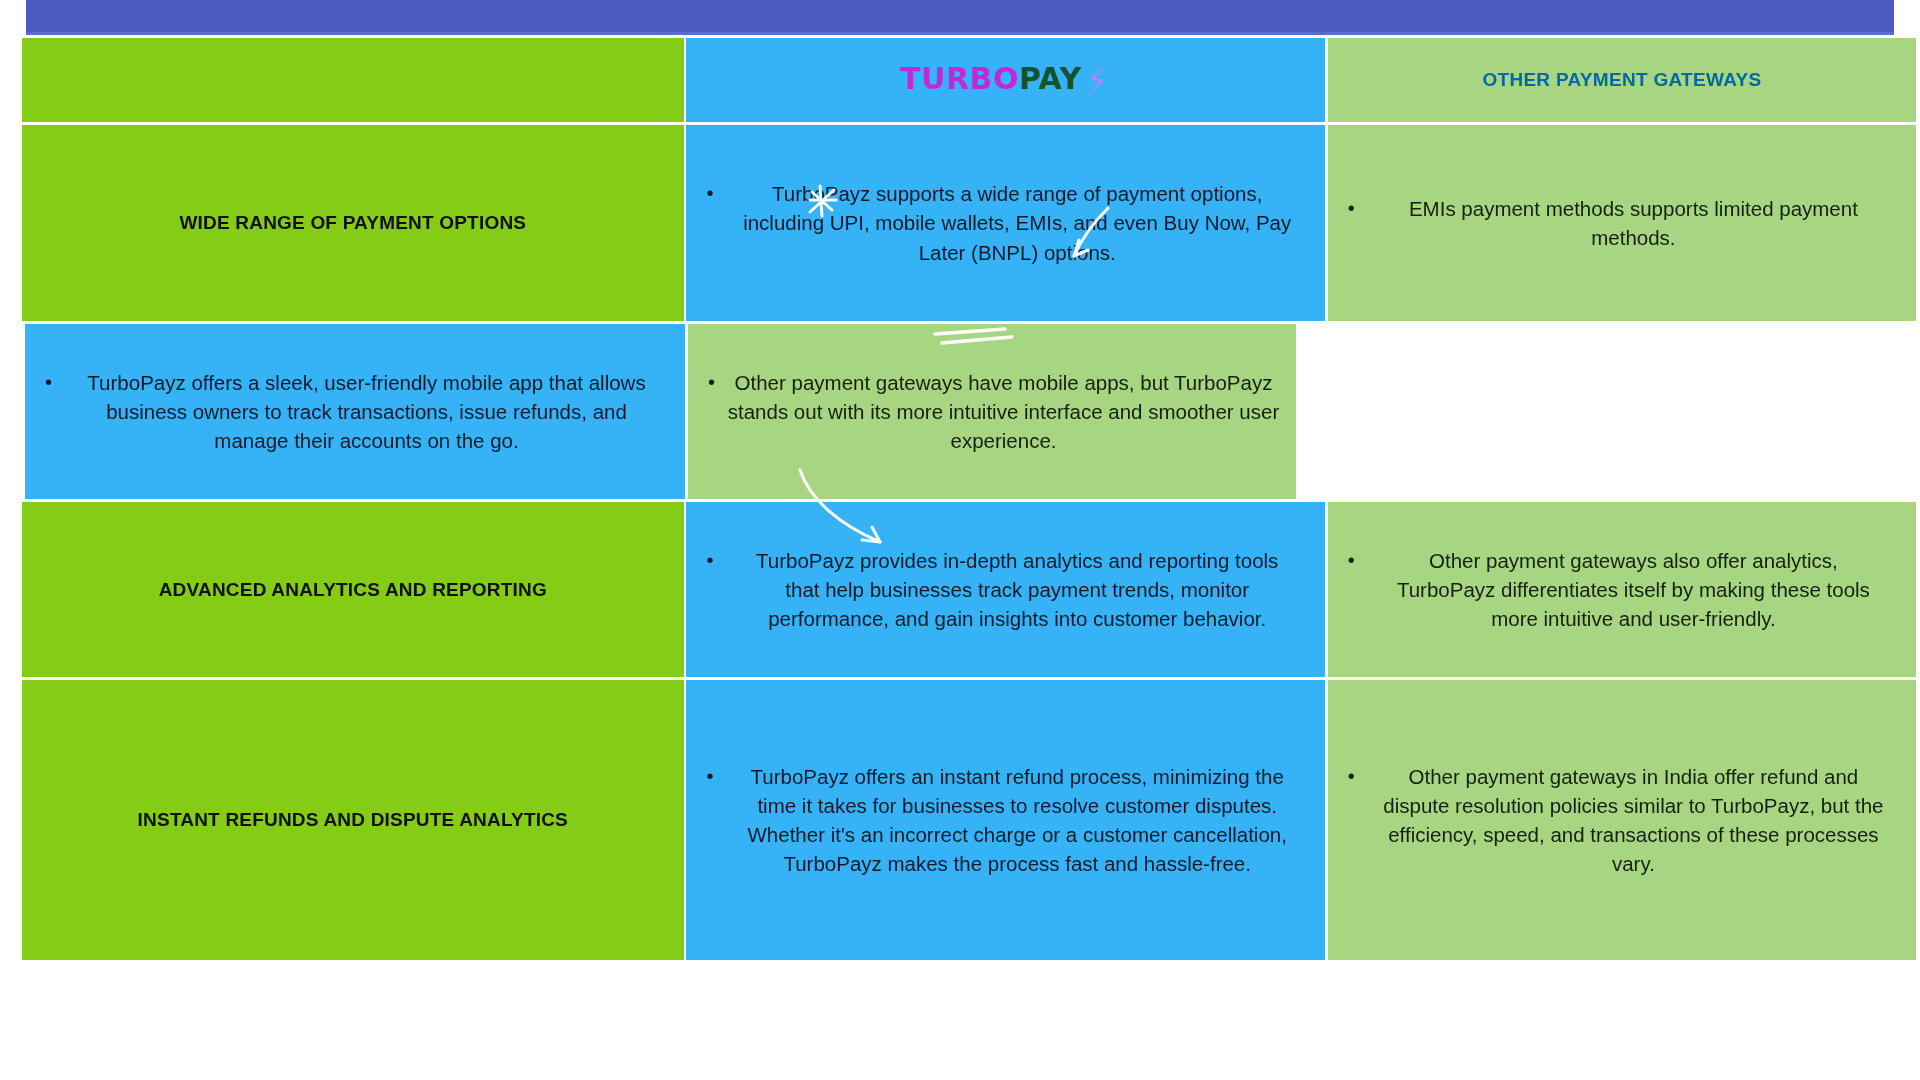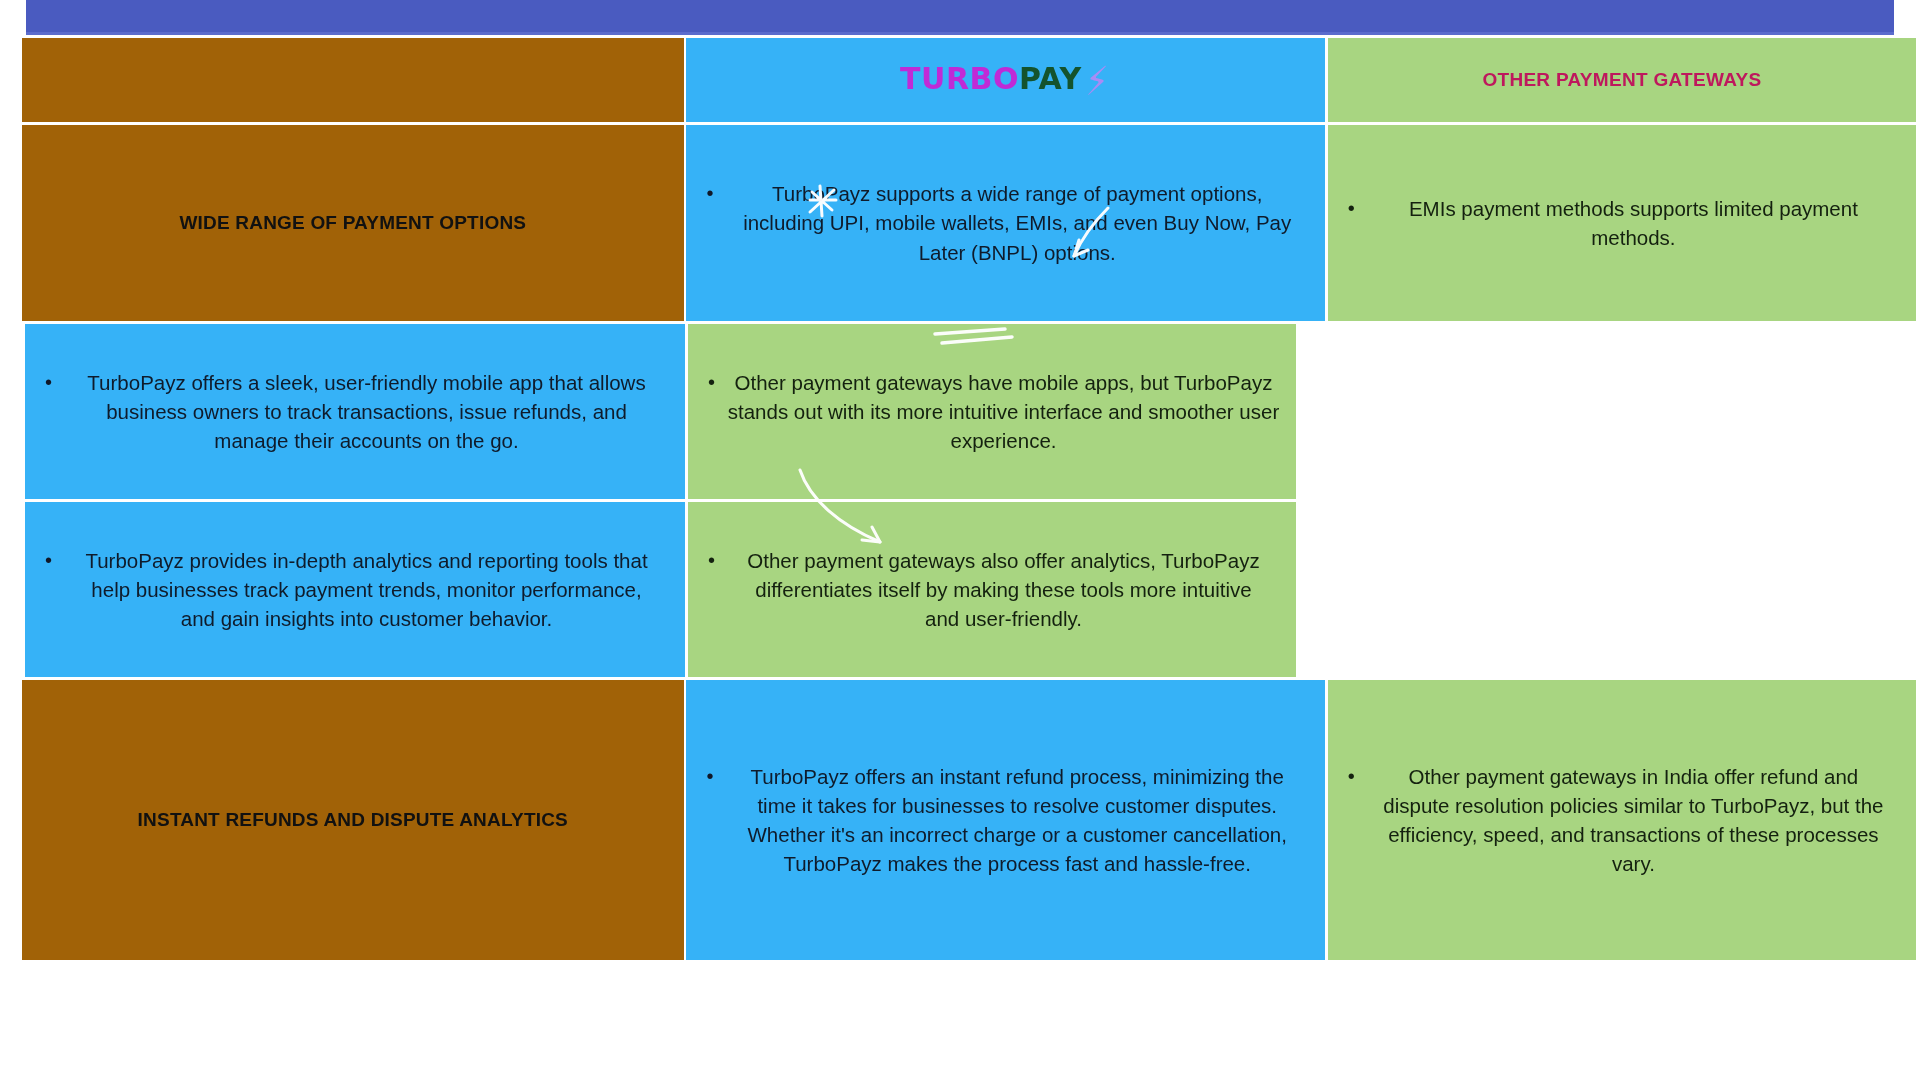--- a/index.html
+++ b/index.html
@@ -49,41 +49,41 @@
   }
   .cell {
     box-sizing: border-box;
     display: flex;
     align-items: center;
     justify-content: center;
     padding: 8px 14px;
   }
   .col-feature {
     width: 684px;
-    background: #a16207;
+    background: #84cc16;
   }
   .col-spacer {
     width: 3px;
     background: #ffffff;
   }
   .col-turbo {
     width: 660px;
     background: #36b2f7;
   }
   .col-other {
     width: 608px;
     background: #a8d581;
   }
 
   
   .row-head { height: 84px; }
   .head-other-text {
     font-size: 19px;
     font-weight: bold;
-    color: #be185d;
+    color: #0369a1;
     letter-spacing: 0.3px;
     text-align: right;
   }
 
   
   .logo {
     display: flex;
     align-items: flex-start;
     justify-content: center;
     gap: 0px;
@@ -219,20 +219,23 @@
     <div class="col-spacer"></div>
     <div class="cell col-other r2-other">
       <div class="bullet-row">
         <span class="bullet-dot">•</span>
         <span class="bullet-text">Other payment gateways have mobile apps, but TurboPayz stands out with its more intuitive interface and smoother user experience.</span>
       </div>
     </div>
   </div>
 
   <div class="row row-3">
+    <div class="cell col-feature">
+      <span class="feature-label">ADVANCED ANALYTICS AND REPORTING</span>
+    </div>
     <div class="col-spacer"></div>
     <div class="cell col-turbo r3-turbo">
       <div class="bullet-row">
         <span class="bullet-dot">•</span>
         <span class="bullet-text">TurboPayz provides in-depth analytics and reporting tools that help businesses track payment trends, monitor performance, and gain insights into customer behavior.</span>
       </div>
     </div>
     <div class="col-spacer"></div>
     <div class="cell col-other r3-other">
       <div class="bullet-row">

